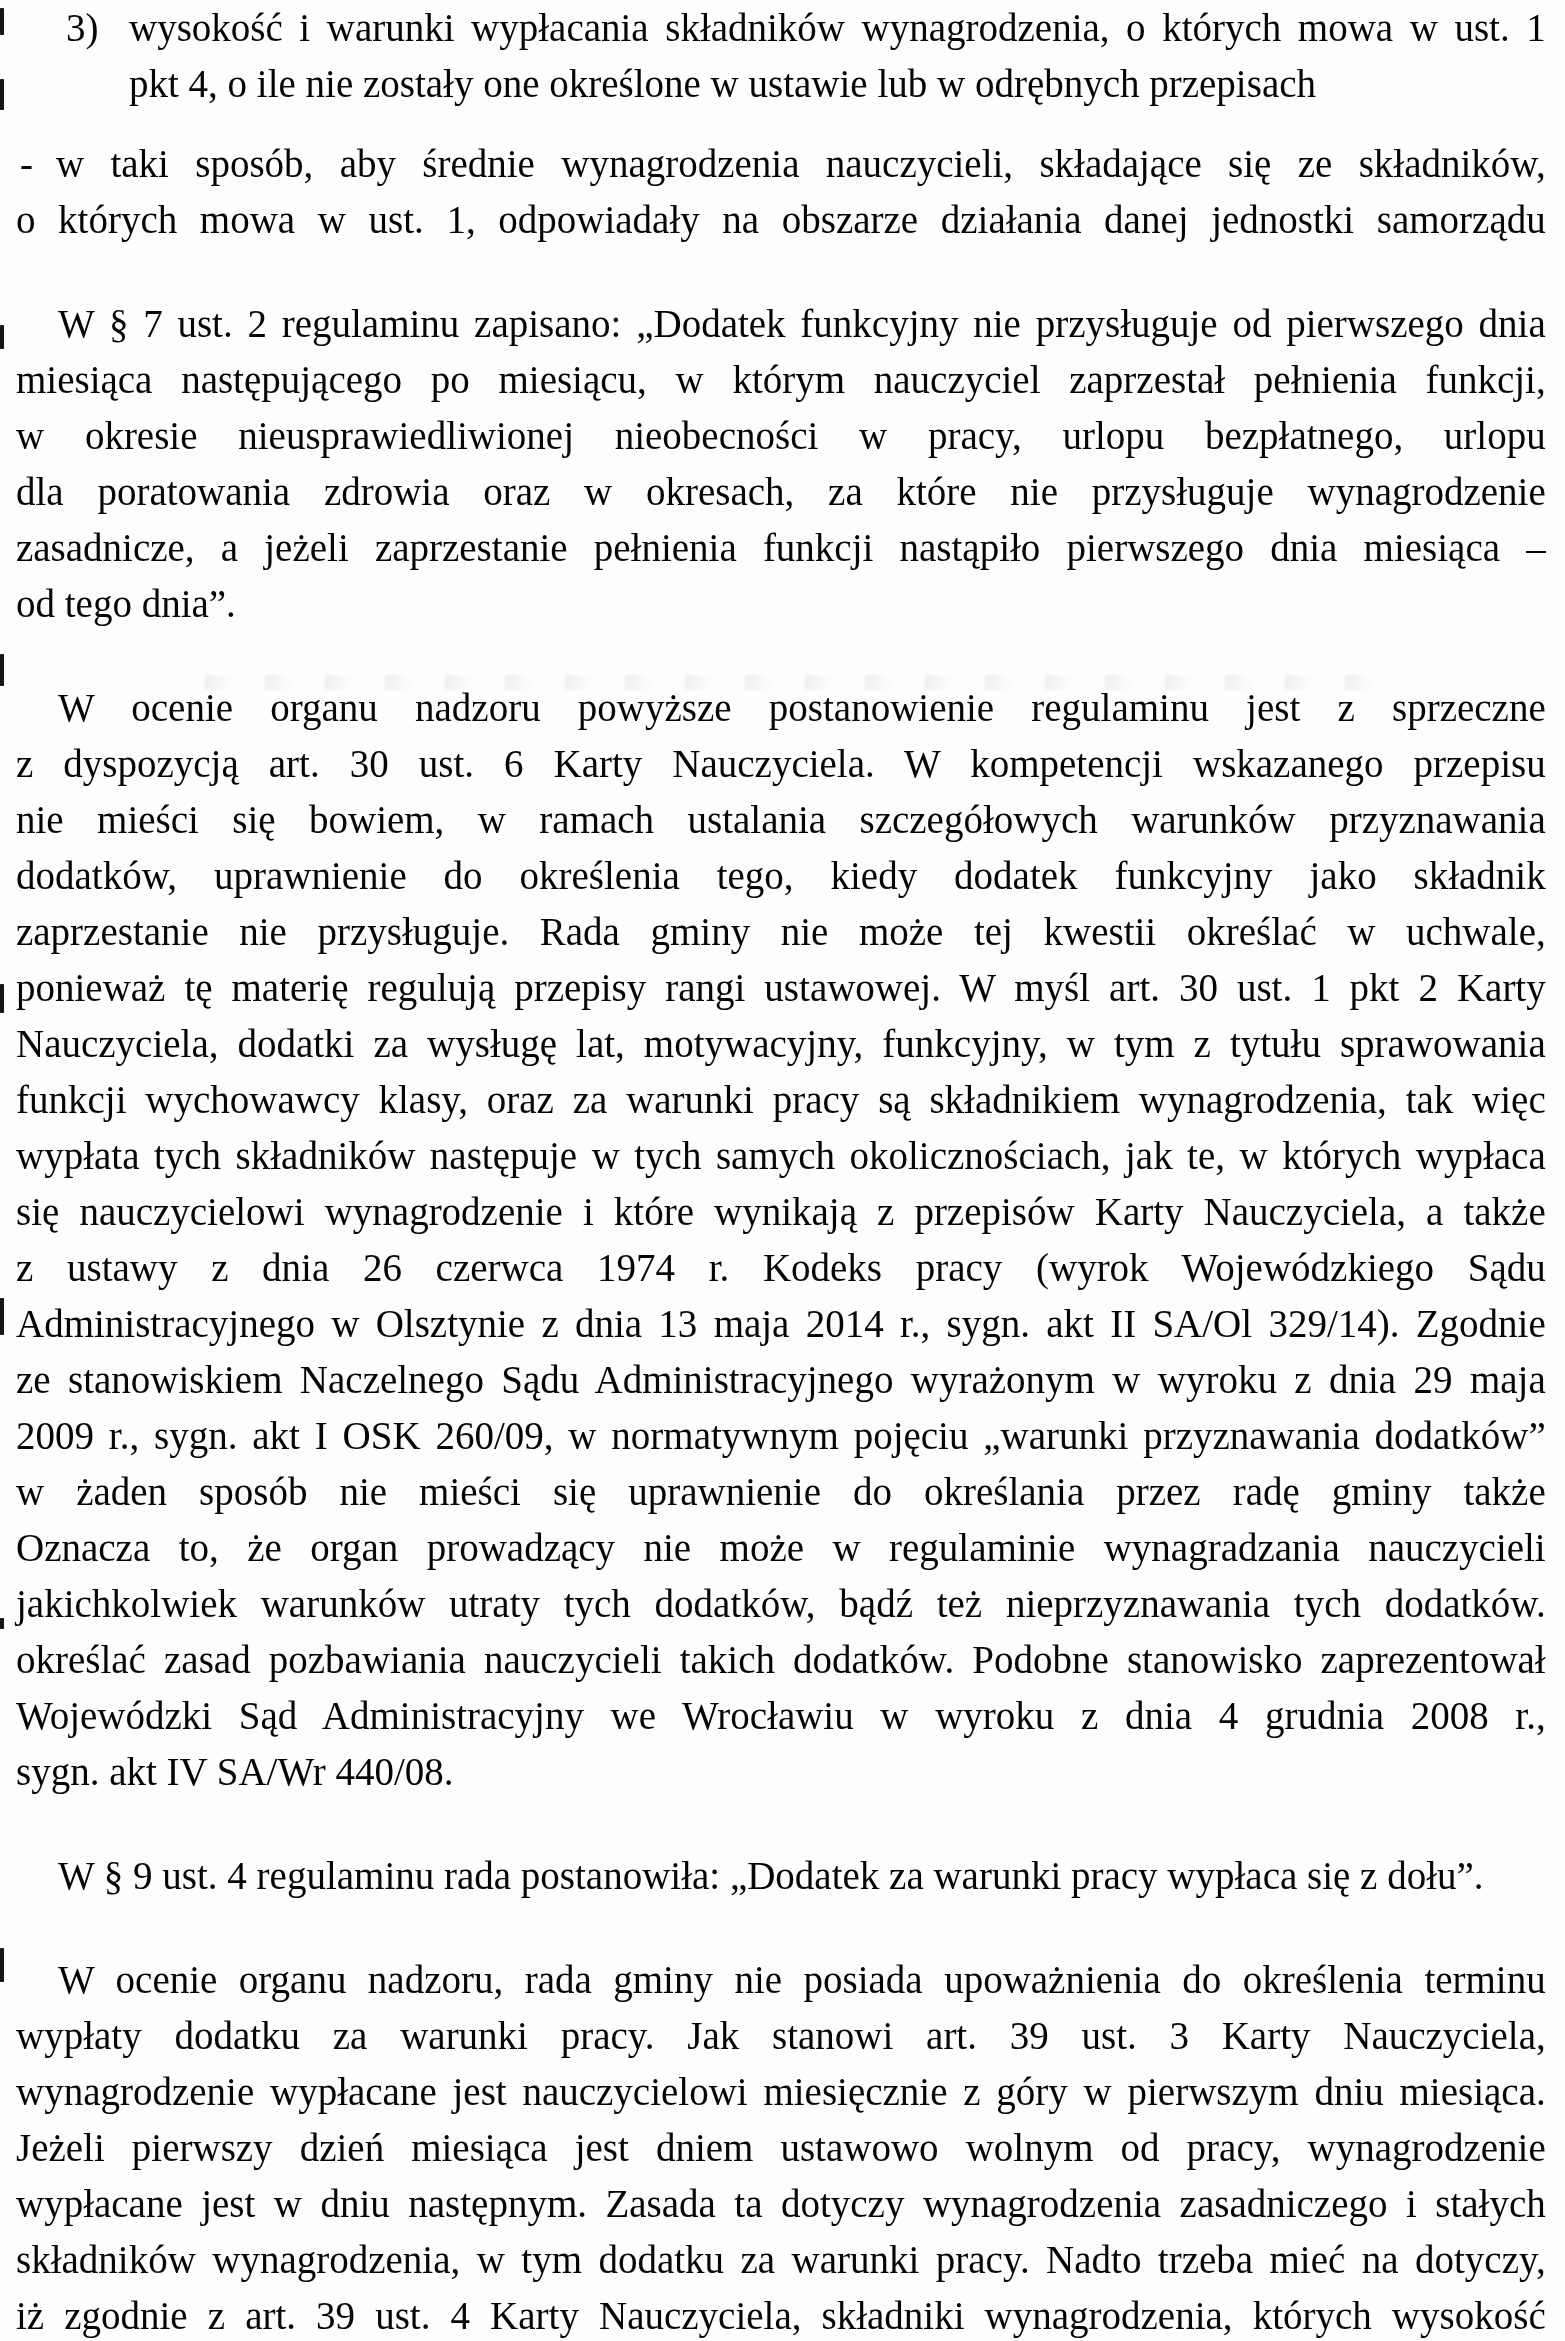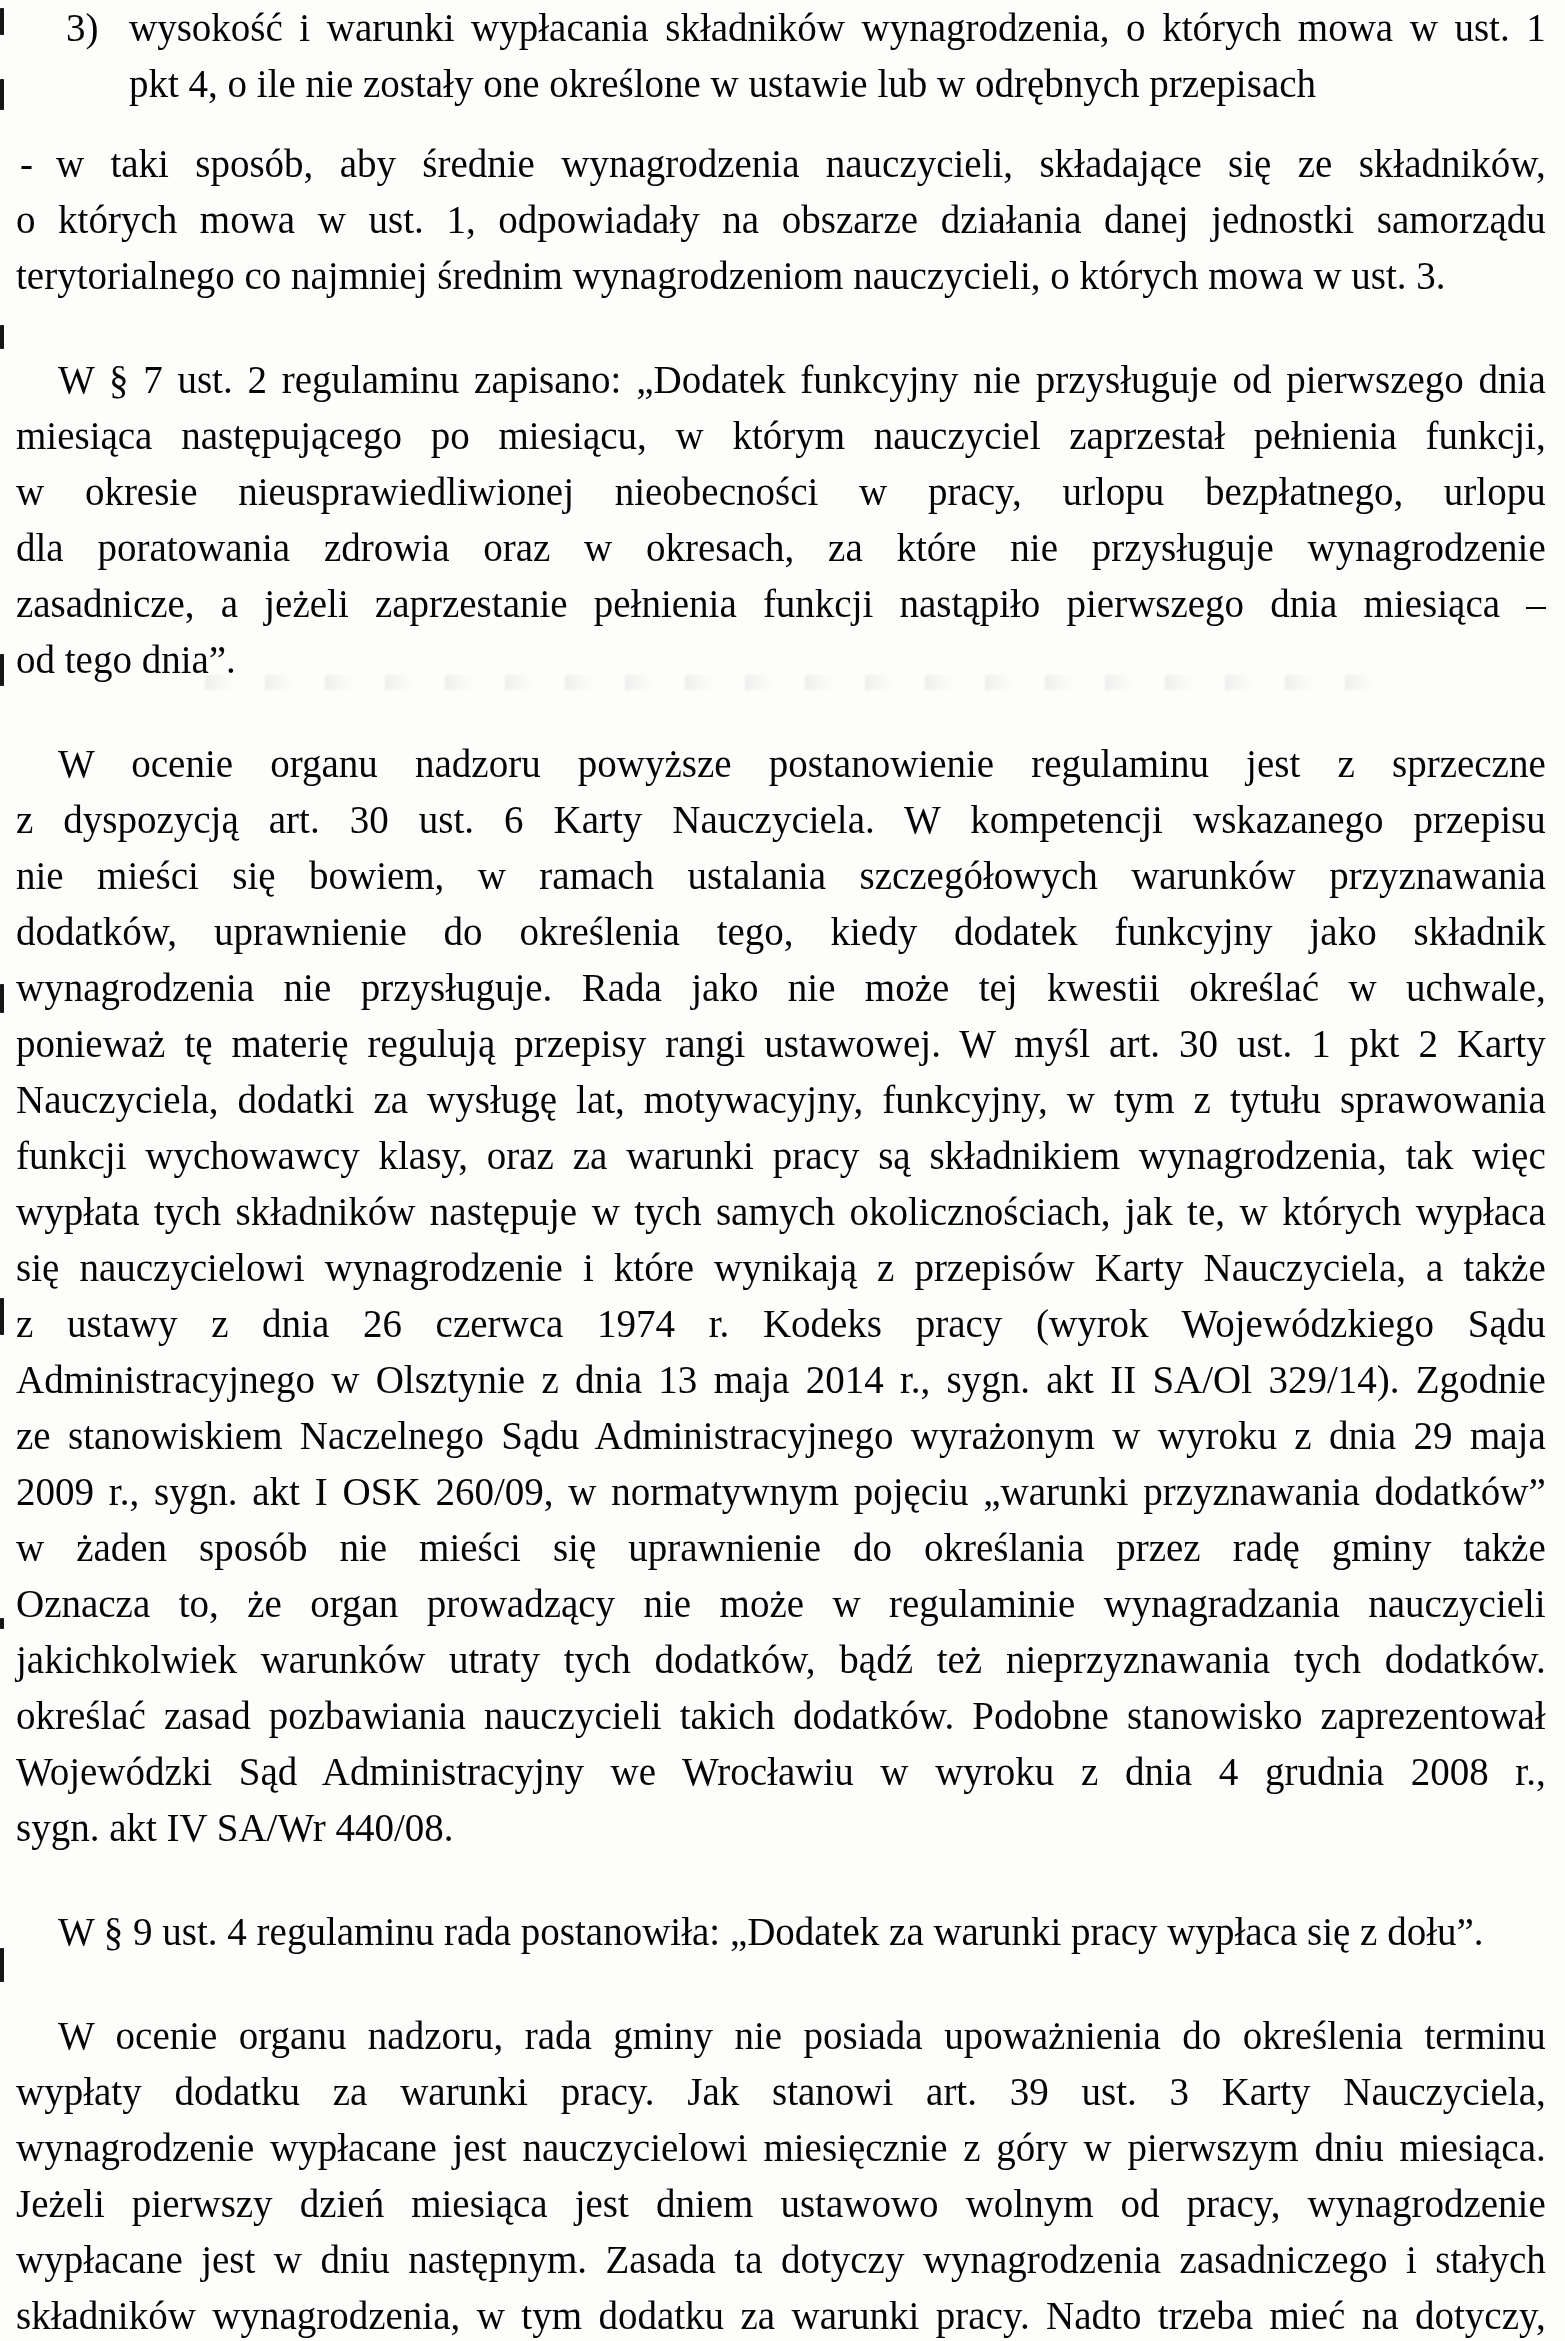--- a/index.html
+++ b/index.html
@@ -97,38 +97,37 @@
   <div class="smudge"></div>
 
   <div class="block">
     <div class="ln li-first"><span class="marker3">3)</span><span>wysokość i warunki wypłacania składników wynagrodzenia, o których mowa w ust. 1</span></div>
     <div class="ln unjust li-cont">pkt 4, o ile nie zostały one określone w ustawie lub w odrębnych przepisach</div>
   </div>
 
   <div class="block mt-list">
     <div class="ln tiret-first"><span class="marker-dash">-</span><span>w taki sposób, aby średnie wynagrodzenia nauczycieli, składające się ze składników,</span></div>
     <div class="ln">o których mowa w ust. 1, odpowiadały na obszarze działania danej jednostki samorządu</div>
-    <div class="ln unjust">terytorialnego co najmniej średnim wynagrodzeniom nauczycieli, o których mowa w ust. 3.</div>
   </div>
 
   <div class="block mt-para">
     <div class="ln ind">W § 7 ust. 2 regulaminu zapisano: „Dodatek funkcyjny nie przysługuje od pierwszego dnia</div>
     <div class="ln">miesiąca następującego po miesiącu, w którym nauczyciel zaprzestał pełnienia funkcji,</div>
     <div class="ln">w okresie nieusprawiedliwionej nieobecności w pracy, urlopu bezpłatnego, urlopu</div>
     <div class="ln">dla poratowania zdrowia oraz w okresach, za które nie przysługuje wynagrodzenie</div>
     <div class="ln">zasadnicze, a jeżeli zaprzestanie pełnienia funkcji nastąpiło pierwszego dnia miesiąca –</div>
     <div class="ln unjust">od tego dnia”.</div>
   </div>
 
   <div class="block mt-para2">
     <div class="ln ind">W ocenie organu nadzoru powyższe postanowienie regulaminu jest z sprzeczne</div>
     <div class="ln">z dyspozycją art. 30 ust. 6 Karty Nauczyciela. W kompetencji wskazanego przepisu</div>
     <div class="ln">nie mieści się bowiem, w ramach ustalania szczegółowych warunków przyznawania</div>
     <div class="ln">dodatków, uprawnienie do określenia tego, kiedy dodatek funkcyjny jako składnik</div>
-    <div class="ln">wynagrodzenia nie przysługuje. Rada jako nie może tej kwestii określać w uchwale,</div>
+    <div class="ln">zaprzestanie nie przysługuje. Rada gminy nie może tej kwestii określać w uchwale,</div>
     <div class="ln">ponieważ tę materię regulują przepisy rangi ustawowej. W myśl art. 30 ust. 1 pkt 2 Karty</div>
     <div class="ln">Nauczyciela, dodatki za wysługę lat, motywacyjny, funkcyjny, w tym z tytułu sprawowania</div>
     <div class="ln">funkcji wychowawcy klasy, oraz za warunki pracy są składnikiem wynagrodzenia, tak więc</div>
     <div class="ln">wypłata tych składników następuje w tych samych okolicznościach, jak te, w których wypłaca</div>
     <div class="ln">się nauczycielowi wynagrodzenie i które wynikają z przepisów Karty Nauczyciela, a także</div>
     <div class="ln">z ustawy z dnia 26 czerwca 1974 r. Kodeks pracy (wyrok Wojewódzkiego Sądu</div>
     <div class="ln">Administracyjnego w Olsztynie z dnia 13 maja 2014 r., sygn. akt II SA/Ol 329/14). Zgodnie</div>
     <div class="ln">ze stanowiskiem Naczelnego Sądu Administracyjnego wyrażonym w wyroku z dnia 29 maja</div>
     <div class="ln">2009 r., sygn. akt I OSK 260/09, w normatywnym pojęciu „warunki przyznawania dodatków”</div>
     <div class="ln">w żaden sposób nie mieści się uprawnienie do określania przez radę gminy także</div>

